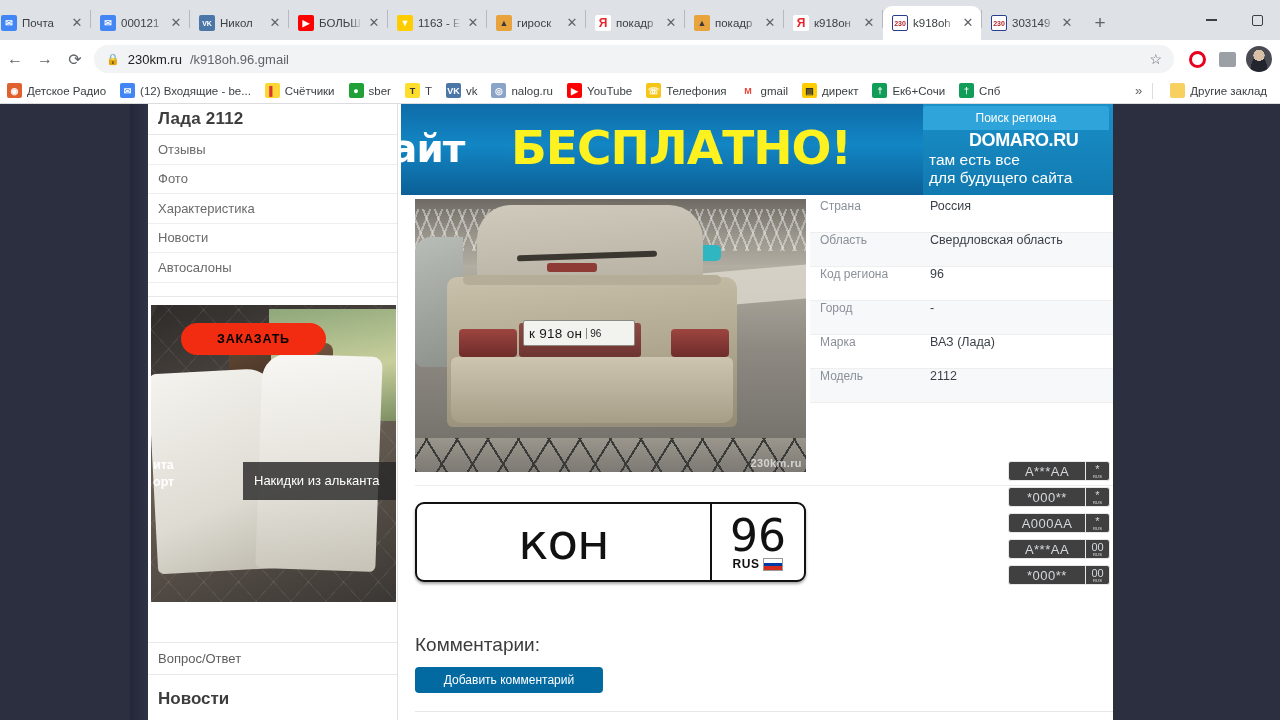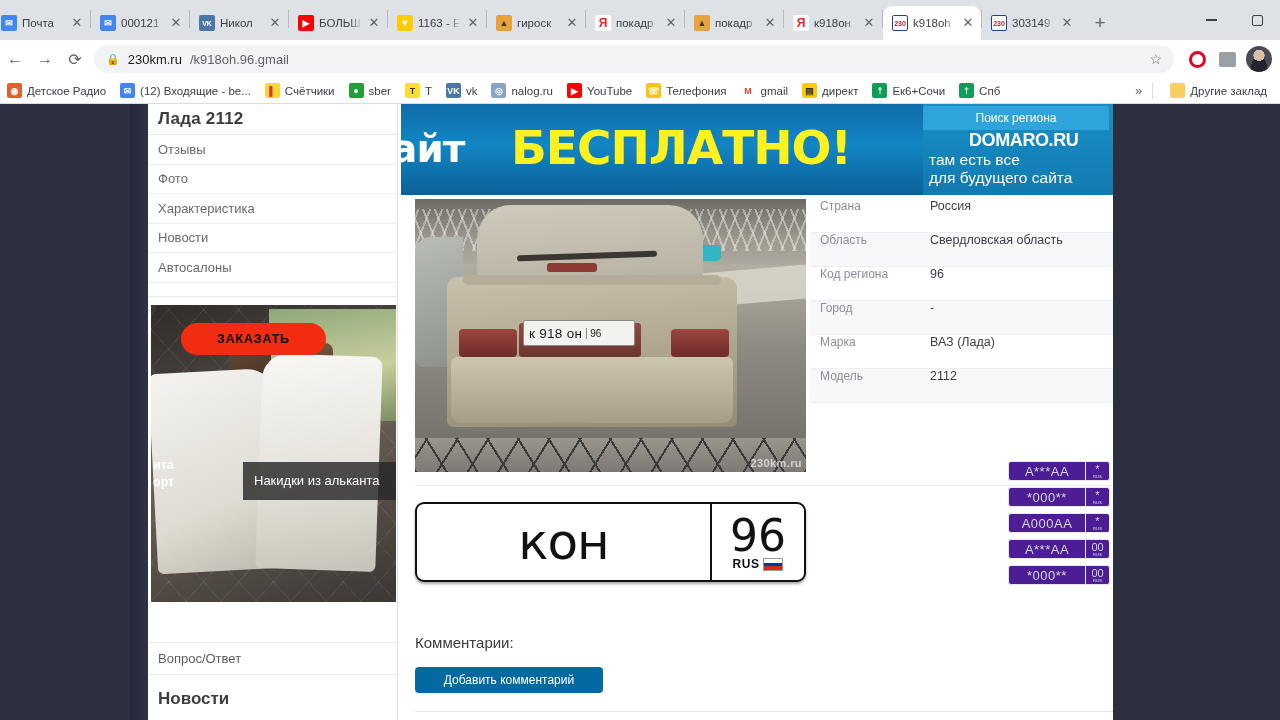--- a/index.html
+++ b/index.html
@@ -237,21 +237,21 @@
   .infotable { position: absolute; left: 662px; top: 95px; width: 303px; }
   .itrow { display: flex; align-items: flex-start; height: 34px; border-bottom: 1px solid #eeeeee; }
   .itrow:nth-child(even) { background: #f7f8fa; }
   .itk { width: 120px; padding-left: 10px; font-size: 12px; color: #8a8f99; }
   .itv { flex: 1; font-size: 12.5px; color: #3a3f47; }
 
   
   .patterns { position: absolute; left: 860px; top: 357px; width: 105px; }
   .pat {
     position: relative; width: 102px; height: 20px; margin-bottom: 6px;
-    border: 1px solid #e6e8ea; border-radius: 3px; background: #4c1d95;
+    border: 1px solid #e6e8ea; border-radius: 3px; background: #404040;
     display: flex; align-items: center;
   }
   .pat .pmain { flex: 1; text-align: center; font-size: 13px; color: #d5d8dc; letter-spacing: .5px; white-space: nowrap; }
   .pat .preg2 { width: 24px; height: 100%; border-left: 1px solid #e6e8ea; display: flex; flex-direction: column;
                 align-items: center; justify-content: center; font-size: 11px; color: #d5d8dc; line-height: 1; }
   .pat .preg2 .rus { font-size: 4px; color: #e2e4e7; letter-spacing: .2px; }
 
   
   .bigplate {
     position: absolute; left: 267px; top: 398px; width: 391px; height: 80px;
@@ -268,21 +268,21 @@
   .bp-main .s3 { font-size: 50px; letter-spacing: -1px; }
   .bp-reg { width: 94px; border-left: 2px solid #111; display: flex; flex-direction: column; align-items: center; justify-content: center; }
   .bp-reg .rnum { font-size: 44px; font-family: "DejaVu Sans", sans-serif; color: #111; line-height: .95; margin-top: 2px; }
   .bp-reg .rrow { display: flex; align-items: center; gap: 4px; margin-top: 1px; }
   .bp-reg .rus { font-size: 12px; font-weight: bold; color: #111; letter-spacing: .5px; }
   .flag { width: 20px; height: 13px; border: 1px solid #999; display: flex; flex-direction: column; }
   .flag i { display: block; height: 33.34%; }
   .flag .w { background: #fff; } .flag .b { background: #0039a6; } .flag .r { background: #d52b1e; }
 
   
-  .comments-title { position: absolute; left: 267px; top: 530px; font-size: 15px; color: #3c3c3c; }
+  .comments-title { position: absolute; left: 267px; top: 530px; font-size: 19px; color: #3c3c3c; }
   .comment-btn {
     position: absolute; left: 267px; top: 563px; width: 188px; height: 26px;
     background: #0369a1; border-radius: 4px; color: #fff; font-size: 12px;
     display: flex; align-items: center; justify-content: center;
   }
   .hr-line { position: absolute; left: 267px; top: 607px; width: 698px; height: 1px; background: #e7e7e7; }
   .hr-line2 { position: absolute; left: 267px; top: 381px; width: 698px; height: 1px; background: #ededed; }
 </style>
 </head>
 <body>

